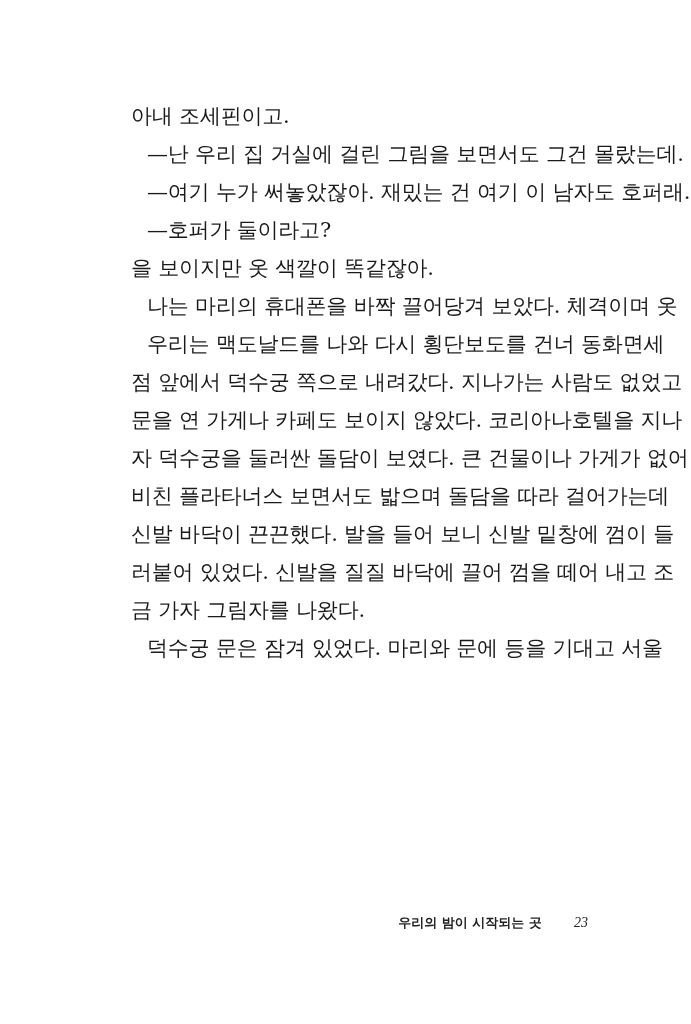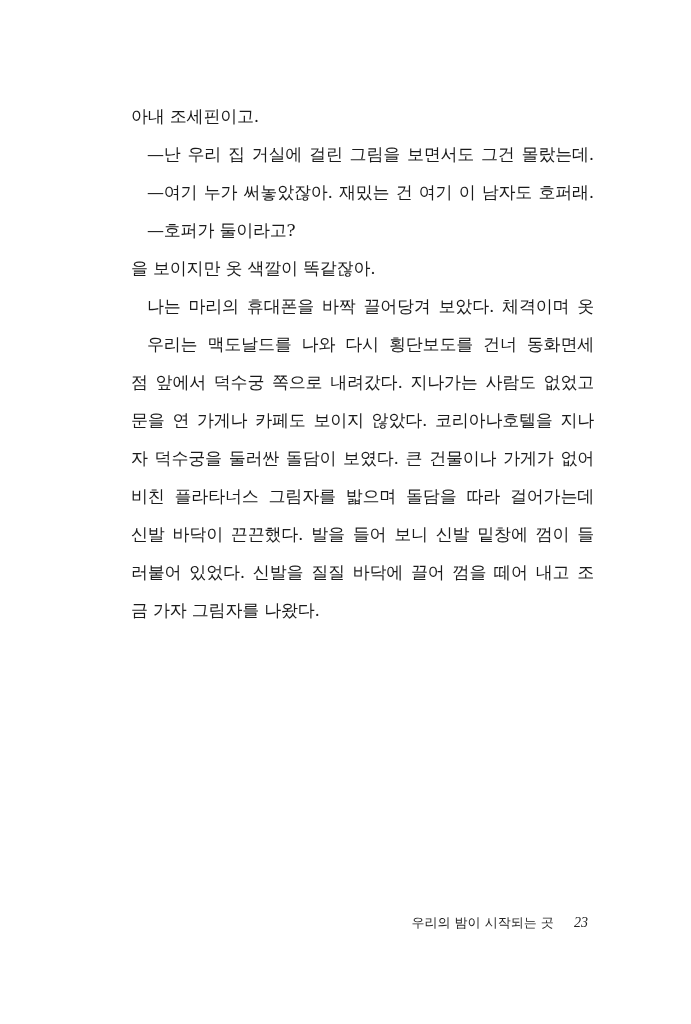--- a/index.html
+++ b/index.html
@@ -24,41 +24,42 @@
     }
     .text-block {
       position: absolute;
       left: 131px;
       top: 97px;
       width: 463px;
     }
     .line {
       height: 38px;
       line-height: 38px;
-      font-size: 17px;
+      font-size: 21px;
       white-space: nowrap;
       letter-spacing: -0.2px;
     }
     .line.just {
       text-align: justify;
       text-align-last: justify;
     }
     .line.indent {
       padding-left: 16px;
     }
     .footer {
       position: absolute;
       top: 914px;
       right: 103px;
       font-size: 13px;
       color: #222;
       white-space: nowrap;
     }
     .footer .title {
-      margin-right: 16px;
+      margin-right: 28px;
+      font-weight: bold;
     }
     .footer .pnum {
       font-family: "Liberation Serif", "DejaVu Serif", serif;
       font-style: italic;
       font-size: 14px;
     }
   </style>
 </head>
 <body>
 
@@ -67,23 +68,24 @@
     <div class="line">아내 조세핀이고.</div>
     <div class="line indent just">—난 우리 집 거실에 걸린 그림을 보면서도 그건 몰랐는데.</div>
     <div class="line indent just">—여기 누가 써놓았잖아. 재밌는 건 여기 이 남자도 호퍼래.</div>
     <div class="line indent">—호퍼가 둘이라고?</div>
     <div class="line">을 보이지만 옷 색깔이 똑같잖아.</div>
     <div class="line indent just">나는 마리의 휴대폰을 바짝 끌어당겨 보았다. 체격이며 옷</div>
     <div class="line indent just">우리는 맥도날드를 나와 다시 횡단보도를 건너 동화면세</div>
     <div class="line just">점 앞에서 덕수궁 쪽으로 내려갔다. 지나가는 사람도 없었고</div>
     <div class="line just">문을 연 가게나 카페도 보이지 않았다. 코리아나호텔을 지나</div>
     <div class="line just">자 덕수궁을 둘러싼 돌담이 보였다. 큰 건물이나 가게가 없어</div>
-    <div class="line just">비친 플라타너스 그림자를 밟으며 돌담을 따라 걸어가는데</div>
+    <div class="line just">비친 플라타너스 보면서도 밟으며 돌담을 따라 걸어가는데</div>
     <div class="line just">신발 바닥이 끈끈했다. 발을 들어 보니 신발 밑창에 껌이 들</div>
     <div class="line just">러붙어 있었다. 신발을 질질 바닥에 끌어 껌을 떼어 내고 조</div>
     <div class="line">금 가자 그림자를 나왔다.</div>
+    <div class="line indent just">덕수궁 문은 잠겨 있었다. 마리와 문에 등을 기대고 서울</div>
   </div>
 
   <div class="footer">
     <span class="title">우리의 밤이 시작되는 곳</span>
     <span class="pnum">23</span>
   </div>
 </div>
 
 </body></html>

